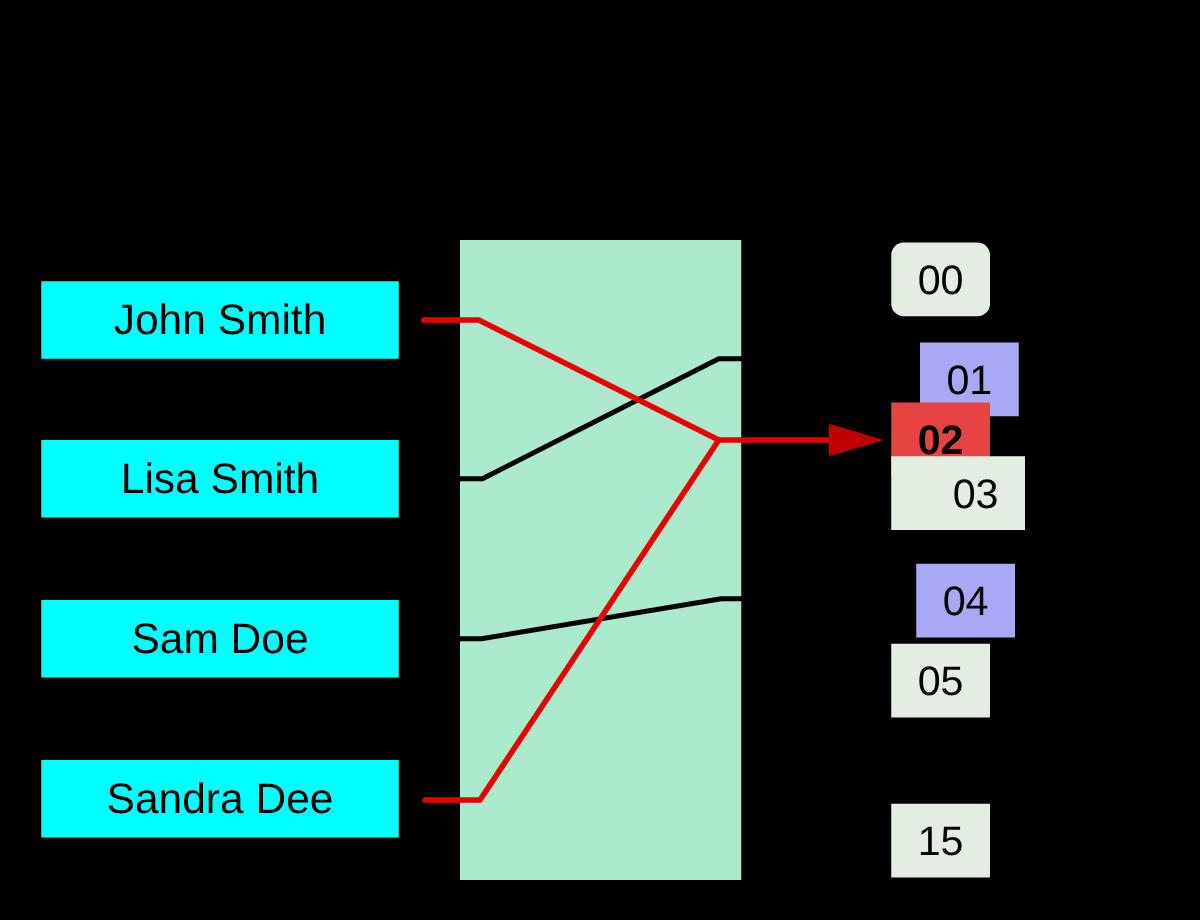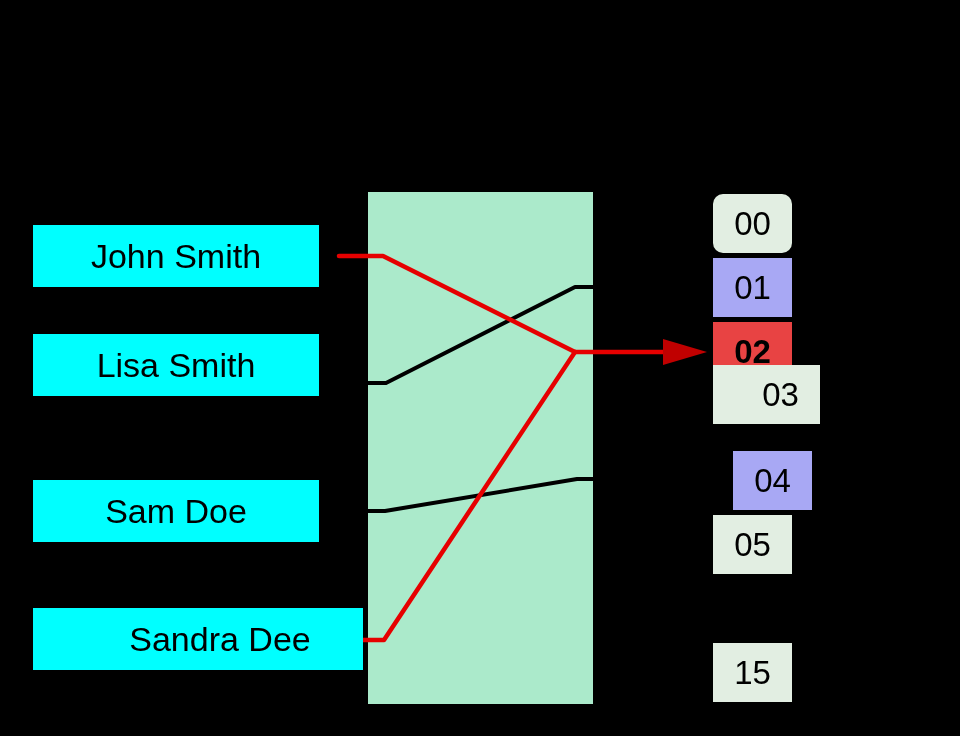--- a/index.html
+++ b/index.html
@@ -30,36 +30,36 @@
     left: 33px;
     width: 286px;
     height: 62px;
     display: flex;
     align-items: center;
     justify-content: center;
     font-size: 34px;
     color: #000;
   }
   .key-box.k0 { top: 225px; }
-  .key-box.k1 { top: 334px; }
+  .key-box.k1 { top: 352px; }
   .key-box.k2 { top: 480px; }
-  .key-box.k3 { top: 608px; padding-left: 44px; }
+  .key-box.k3 { top: 608px; }
   .bucket {
     position: absolute;
     left: 713px;
     width: 79px;
     height: 59px;
     display: flex;
     align-items: center;
     justify-content: center;
     font-size: 33px;
     color: #000;
   }
   .bucket.b0 { top: 194px; }
-  .bucket.b1 { top: 258px; }
+  .bucket.b1 { top: 274px; margin-left: 23px; }
   .bucket.b2 { top: 322px; font-weight: bold; }
   .bucket.b3 { top: 365px; padding-left: 28px; }
   .bucket.b4 { top: 451px; }
   .bucket.b5 { top: 515px; }
   .bucket.b6 { top: 643px; }
 </style>
 </head>
 <body>
 
 <div class="stage">

